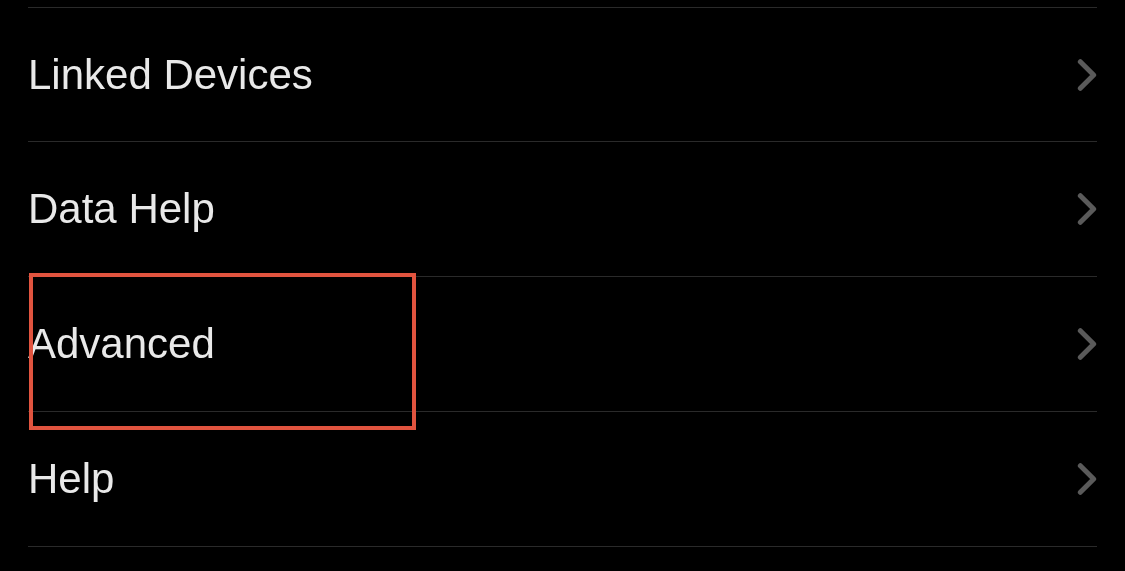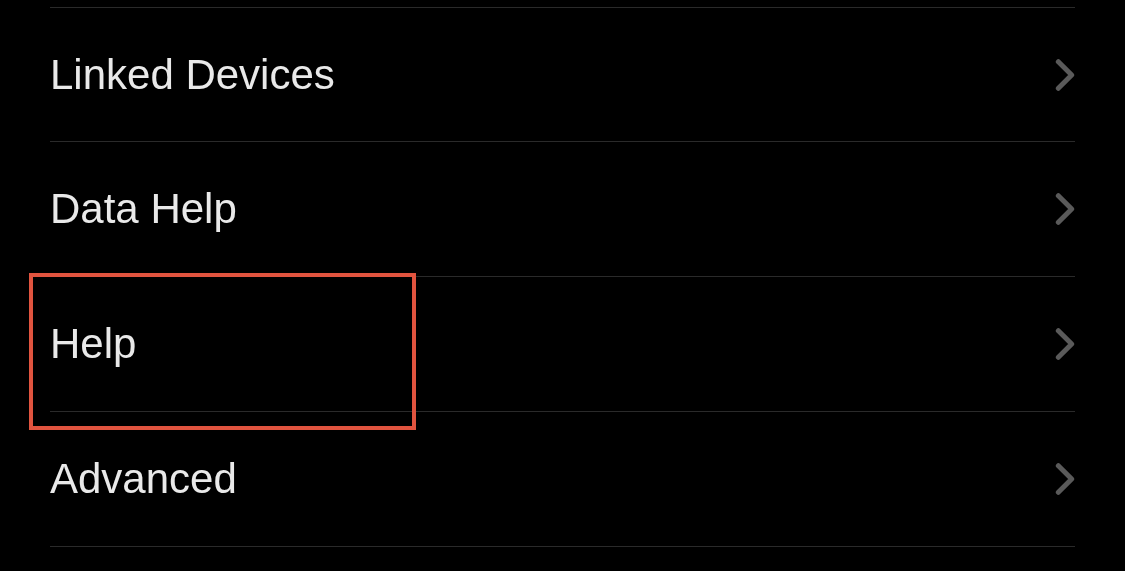--- a/index.html
+++ b/index.html
@@ -8,21 +8,21 @@
       box-sizing: border-box;
     }
     body {
       background: #000000;
       font-family: -apple-system, BlinkMacSystemFont, "Segoe UI", Helvetica, Arial, sans-serif;
       width: 1125px;
       height: 571px;
       overflow: hidden;
     }
     .settings-list {
-      padding: 0 50px;
+      padding: 0 28px;
       width: 100%;
     }
     .list-item {
       display: flex;
       align-items: center;
       justify-content: space-between;
       height: 135px;
       border-bottom: 1px solid #2a2a2a;
       cursor: pointer;
     }
@@ -74,29 +74,29 @@
     </div>
     <div class="list-item">
       <span class="item-label">Data Help</span>
       <span class="chevron">
         <svg viewBox="0 0 12 20" fill="none" stroke="currentColor" stroke-width="3" stroke-linecap="round" stroke-linejoin="round">
           <polyline points="2,2 10,10 2,18"></polyline>
         </svg>
       </span>
     </div>
     <div class="list-item">
-      <span class="item-label">Help</span>
+      <span class="item-label">Advanced</span>
       <span class="chevron">
         <svg viewBox="0 0 12 20" fill="none" stroke="currentColor" stroke-width="3" stroke-linecap="round" stroke-linejoin="round">
           <polyline points="2,2 10,10 2,18"></polyline>
         </svg>
       </span>
     </div>
     <div class="list-item">
-      <span class="item-label">Advanced</span>
+      <span class="item-label">Help</span>
       <span class="chevron">
         <svg viewBox="0 0 12 20" fill="none" stroke="currentColor" stroke-width="3" stroke-linecap="round" stroke-linejoin="round">
           <polyline points="2,2 10,10 2,18"></polyline>
         </svg>
       </span>
     </div>
   </div>
   <div class="highlight-box"></div>
 </div>
 

